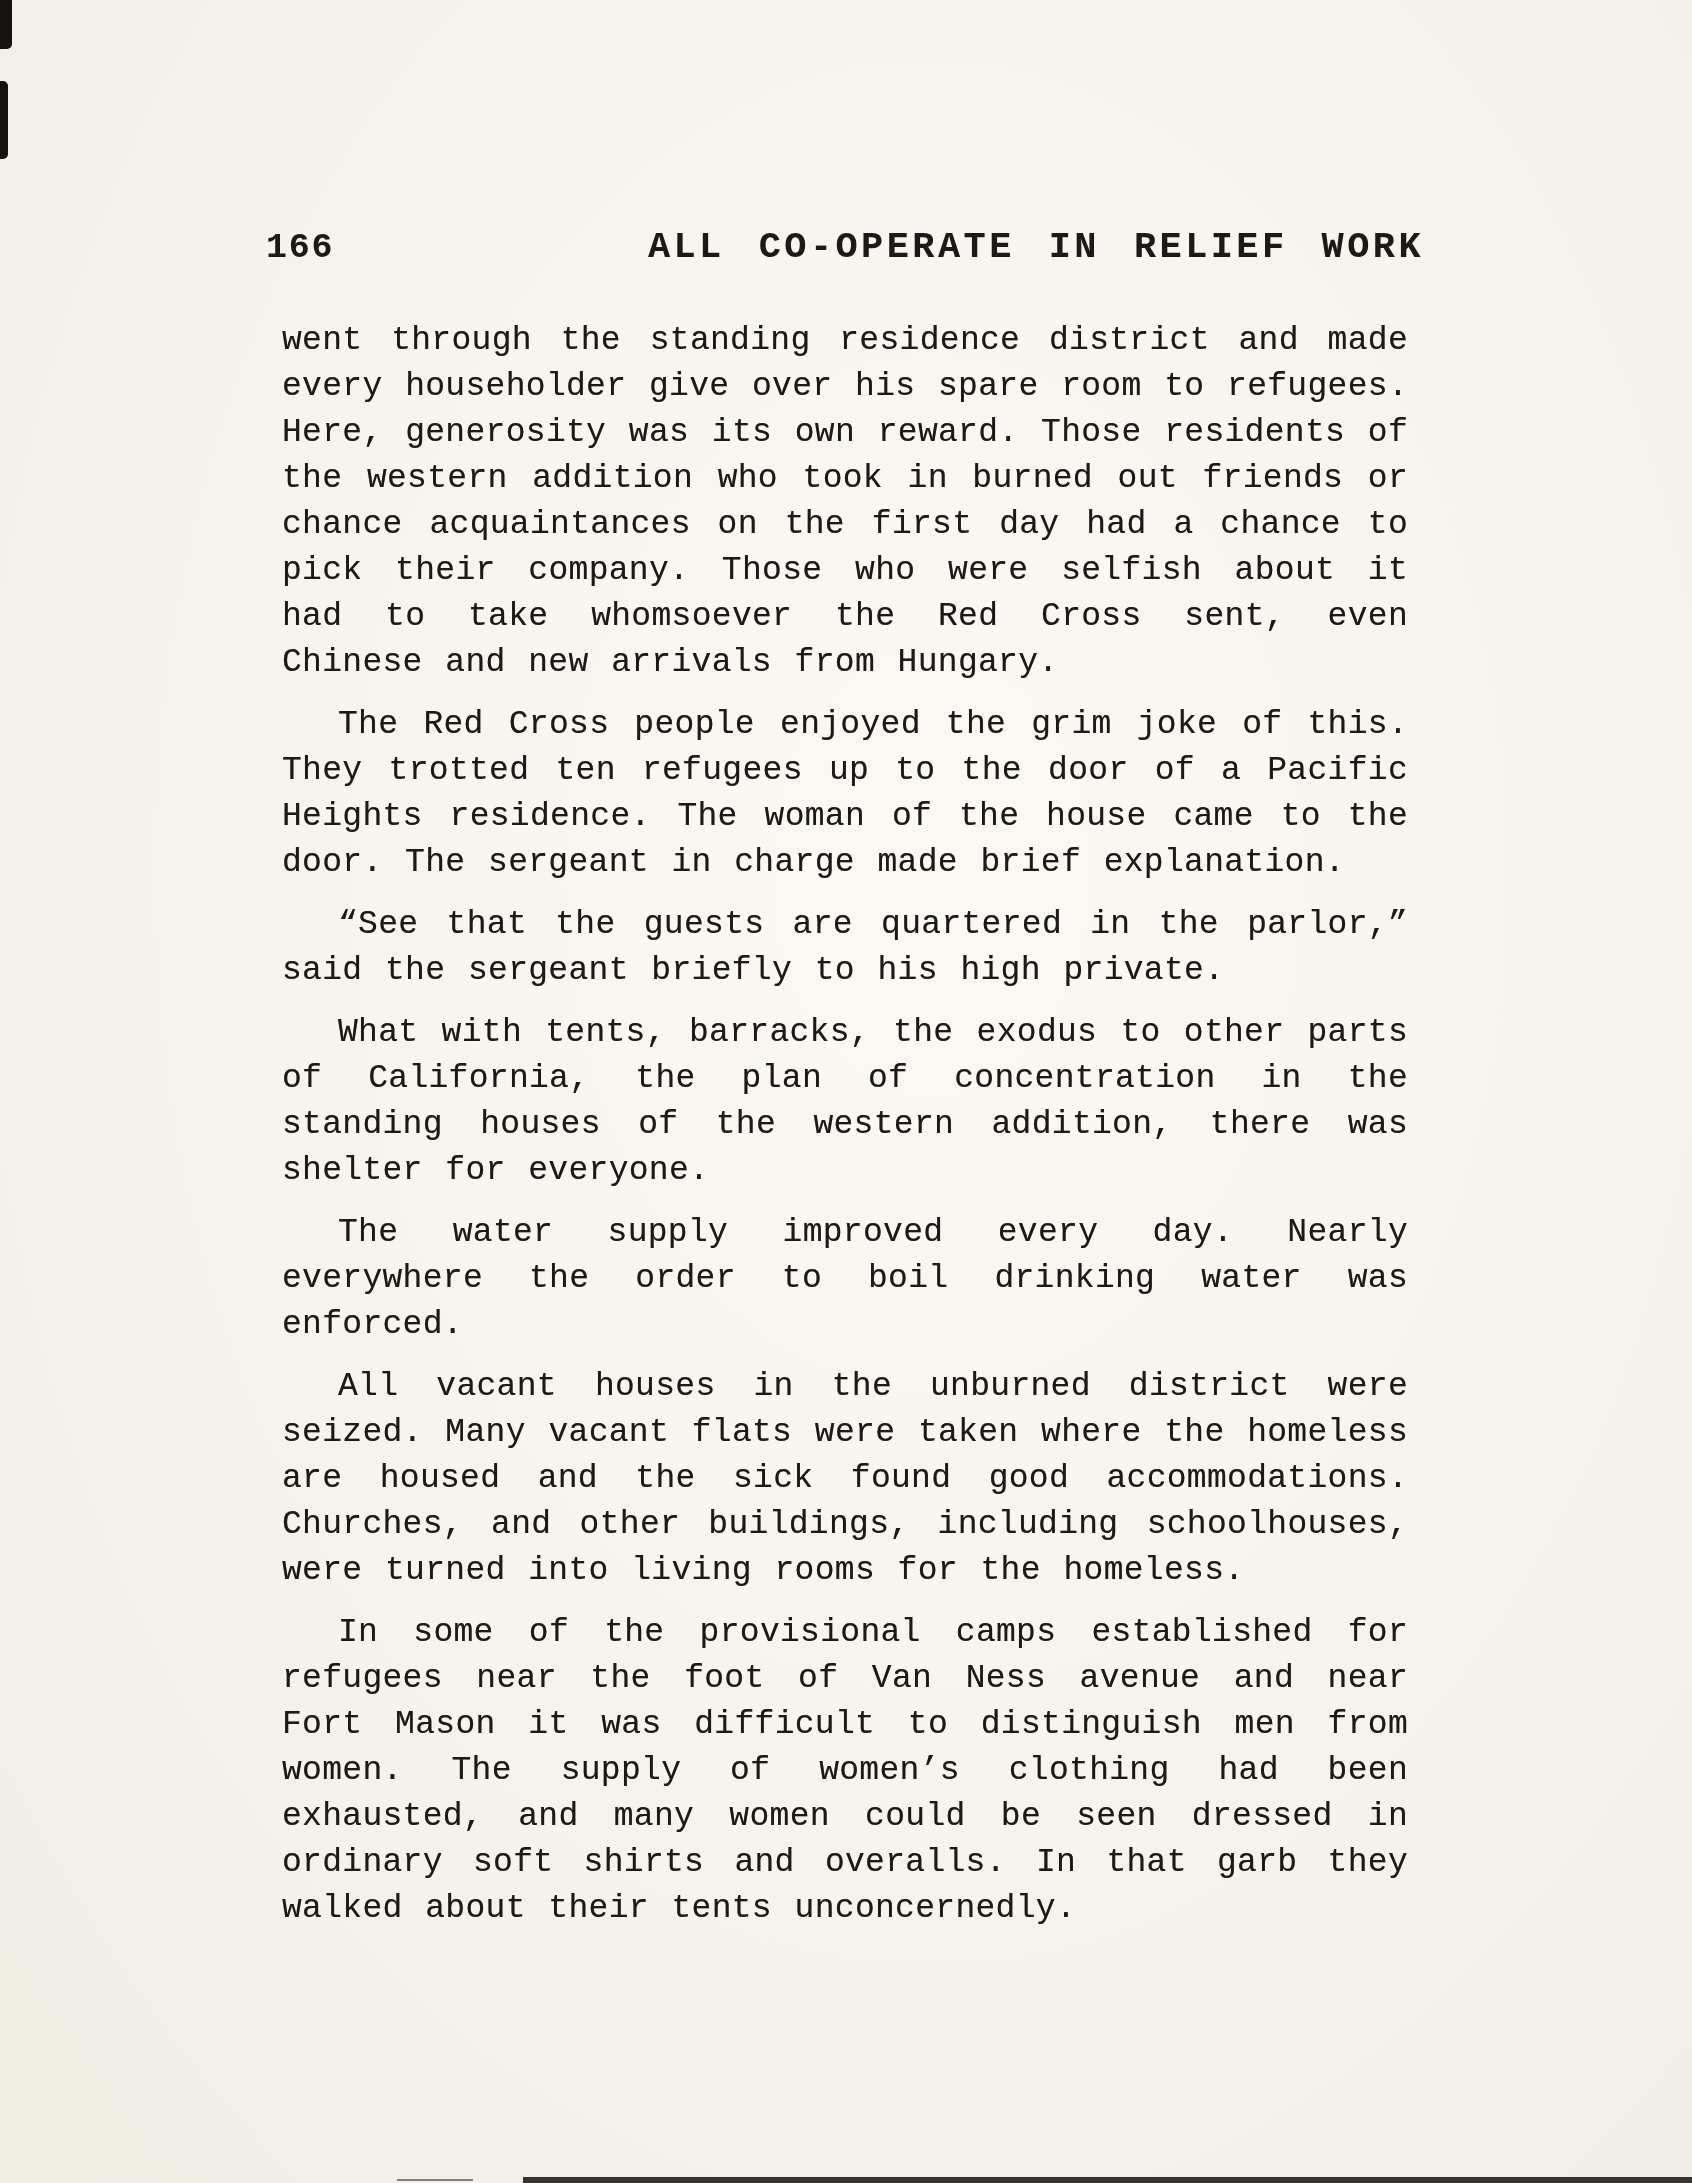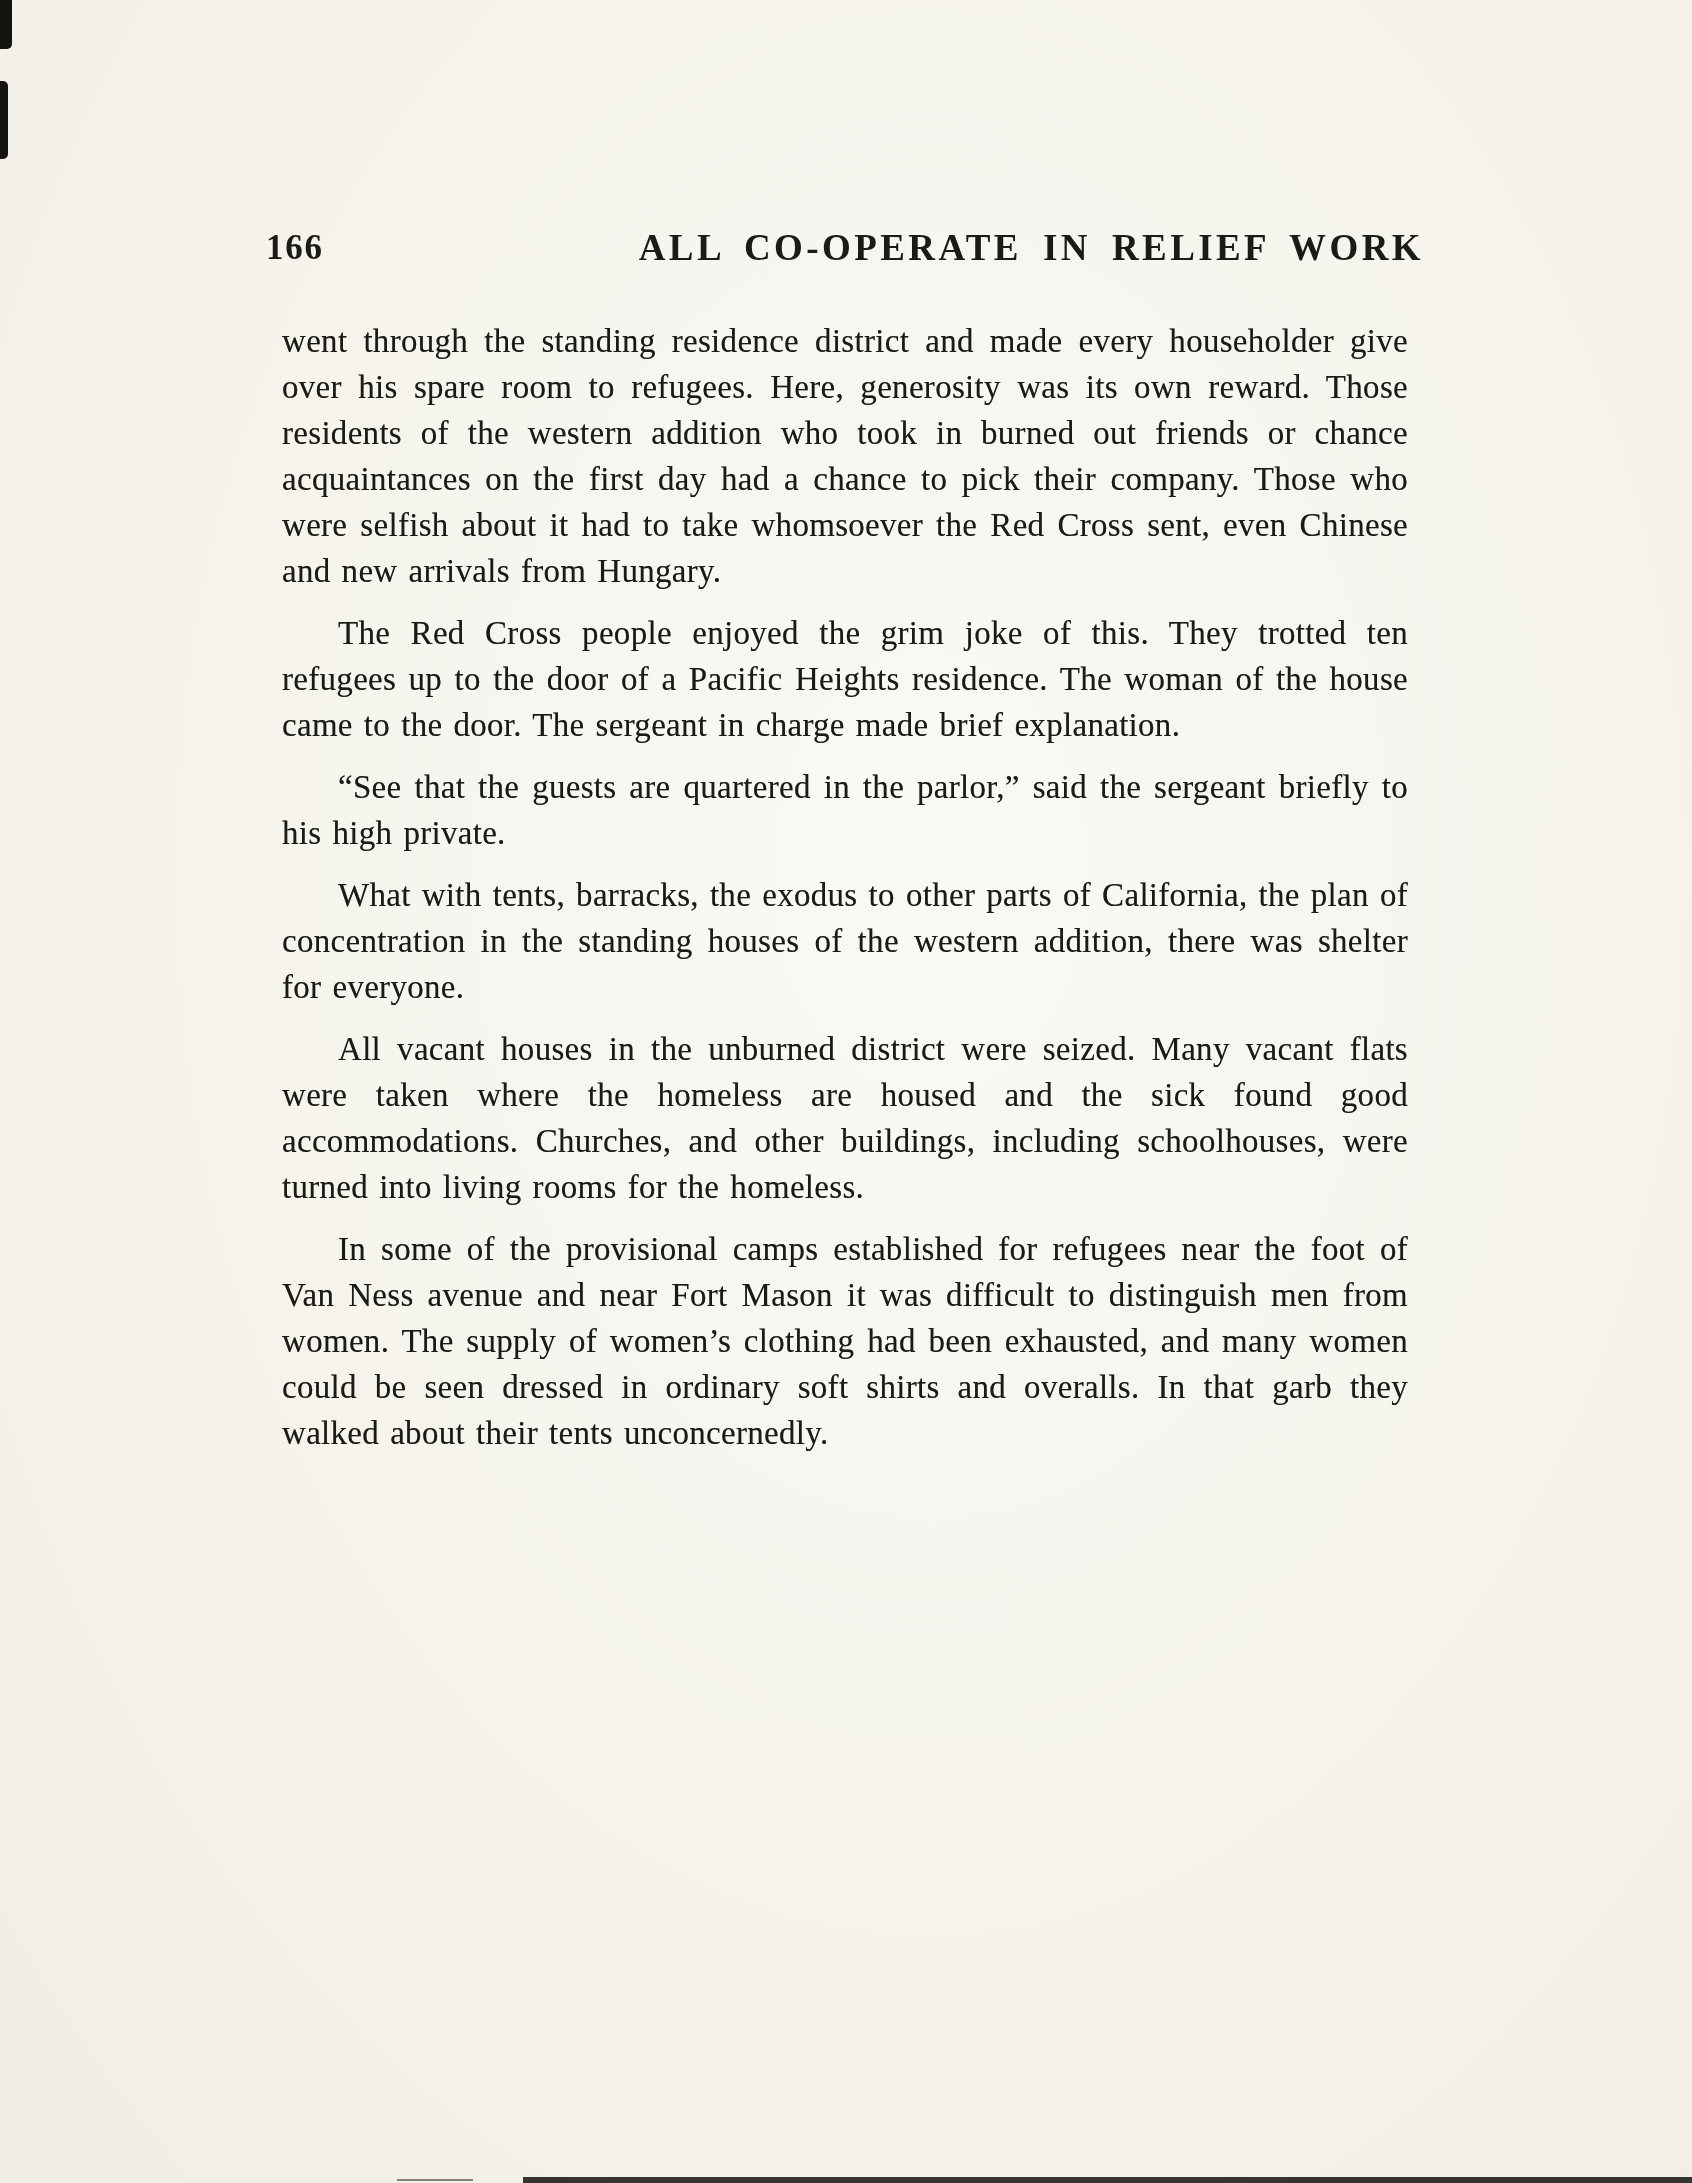--- a/index.html
+++ b/index.html
@@ -7,21 +7,21 @@
     padding: 0;
     background: #e9e7e0;
   }
   .page {
     position: relative;
     width: 1693px;
     height: 2183px;
     background:
       radial-gradient(ellipse at 55% 40%, #faf9f4 0%, #f5f3ec 55%, #efede4 100%);
     overflow: hidden;
-    font-family: Liberation Serif, serif;
+    font-family: Liberation Mono, monospace;
     color: #1c1a16;
   }
 
   
   .artifact {
     position: absolute;
     background: #151310;
   }
   .artifact.a1 { left: 0; top: 0; width: 11.8px; height: 49px; border-radius: 0 0 5px 0; }
   .artifact.a2 { left: 0; top: 81px; width: 8.4px; height: 78px; border-radius: 0 5px 5px 0; }
@@ -89,18 +89,19 @@
   <div class="running-header">
     <span class="page-number">166</span>
     <span class="header-title">ALL CO-OPERATE IN RELIEF WORK</span>
   </div>
 
   <div class="body-text">
     <p class="no-indent">went through the standing residence district and made every householder give over his spare room to refugees. Here, generosity was its own reward. Those residents of the western addition who took in burned out friends or chance acquaintances on the first day had a chance to pick their company. Those who were selfish about it had to take whomsoever the Red Cross sent, even Chinese and new arrivals from Hungary.</p>
     <p>The Red Cross people enjoyed the grim joke of this. They trotted ten refugees up to the door of a Pacific Heights residence. The woman of the house came to the door. The sergeant in charge made brief explanation.</p>
     <p>“See that the guests are quartered in the parlor,” said the sergeant briefly to his high private.</p>
     <p>What with tents, barracks, the exodus to other parts of California, the plan of concentration in the standing houses of the western addition, there was shelter for everyone.</p>
+    <p>The water supply improved every day. Nearly everywhere the order to boil drinking water was enforced.</p>
     <p>All vacant houses in the unburned district were seized. Many vacant flats were taken where the homeless are housed and the sick found good accommodations. Churches, and other buildings, including schoolhouses, were turned into living rooms for the homeless.</p>
     <p>In some of the provisional camps established for refugees near the foot of Van Ness avenue and near Fort Mason it was difficult to distinguish men from women. The supply of women’s clothing had been exhausted, and many women could be seen dressed in ordinary soft shirts and overalls. In that garb they walked about their tents unconcernedly.</p>
   </div>
 
 </div>
 
 
 </body></html>

